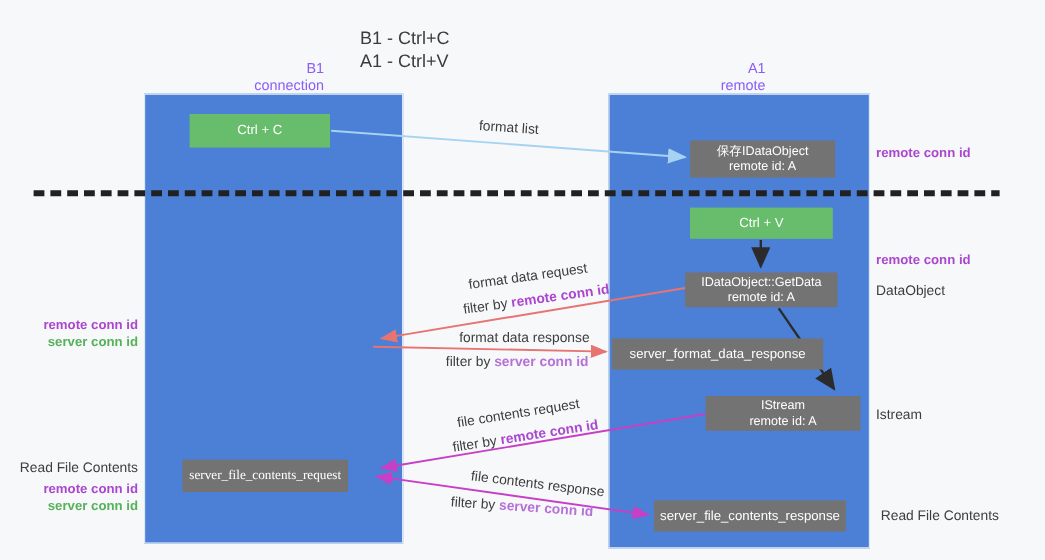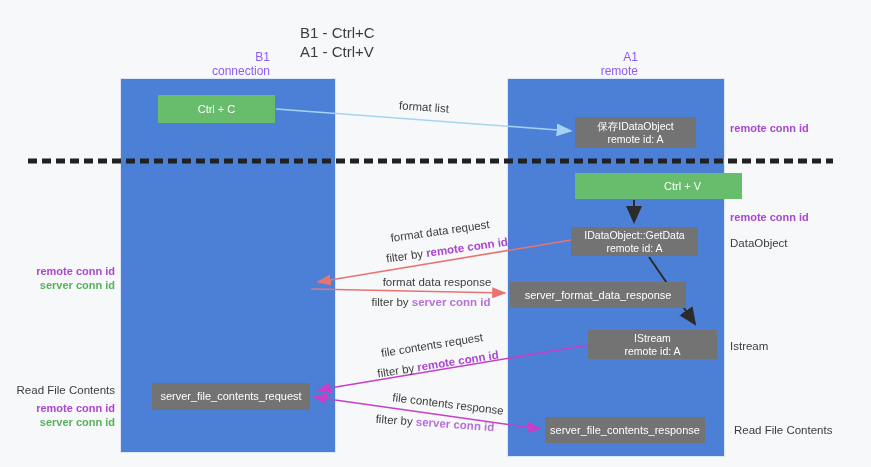--- a/index.html
+++ b/index.html
@@ -96,40 +96,40 @@
 
   <div class="box green" style="left:158px;top:95px;width:117px;height:28px;">
     <div>Ctrl + C</div>
   </div>
 
   <div class="box orange small" style="left:575px;top:117px;width:121px;height:31px;">
     <div>保存IDataObject</div>
     <div>remote id: A</div>
   </div>
 
-  <div class="box green" style="left:575px;top:173px;width:119px;height:26px;padding-left:48px;">
+  <div class="box green" style="left:575px;top:173px;width:119px;height:26px;">
     <div>Ctrl + V</div>
   </div>
 
   <div class="box orange small" style="left:571px;top:227px;width:127px;height:29px;">
     <div>IDataObject::GetData</div>
     <div>remote id: A</div>
   </div>
 
 
   <div class="box orange" style="left:510px;top:282px;width:176px;height:26px;">
     <div>server_format_data_response</div>
   </div>
 
   <div class="box orange small" style="left:588px;top:330px;width:129px;height:29px;">
     <div>IStream</div>
     <div>remote id: A</div>
   </div>
 
-  <div class="box orange" style="left:152px;top:383px;width:158px;height:27px;">
+  <div class="box orange" style="left:152px;top:383px;width:138px;height:27px;font-family:Liberation Serif, serif;">
     <div>server_file_contents_request</div>
   </div>
 
   <div class="box orange" style="left:545px;top:417px;width:160px;height:26px;">
     <div>server_file_contents_response</div>
   </div>
 
   <div class="lbl p4" style="left:424px;top:107px;">format list</div>
 
   <div class="lbl r8" style="left:440px;top:231px;">format data request</div>

